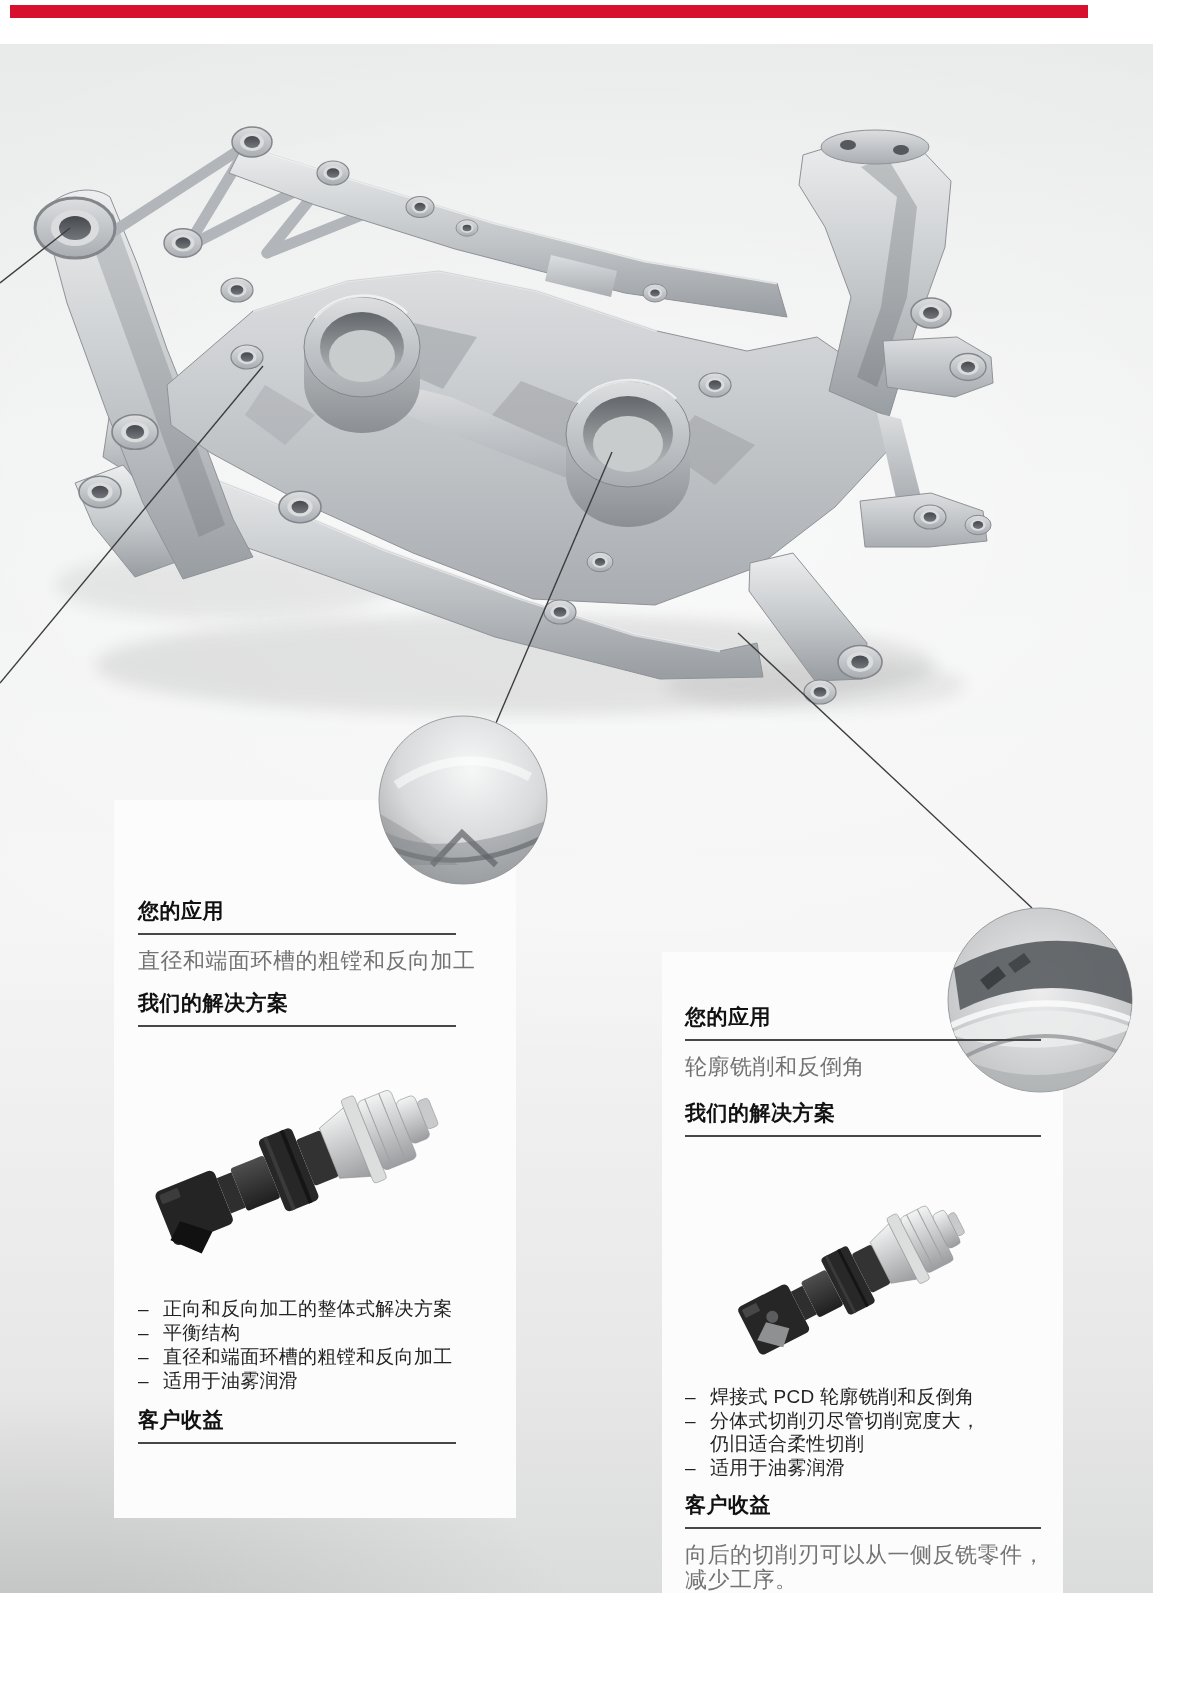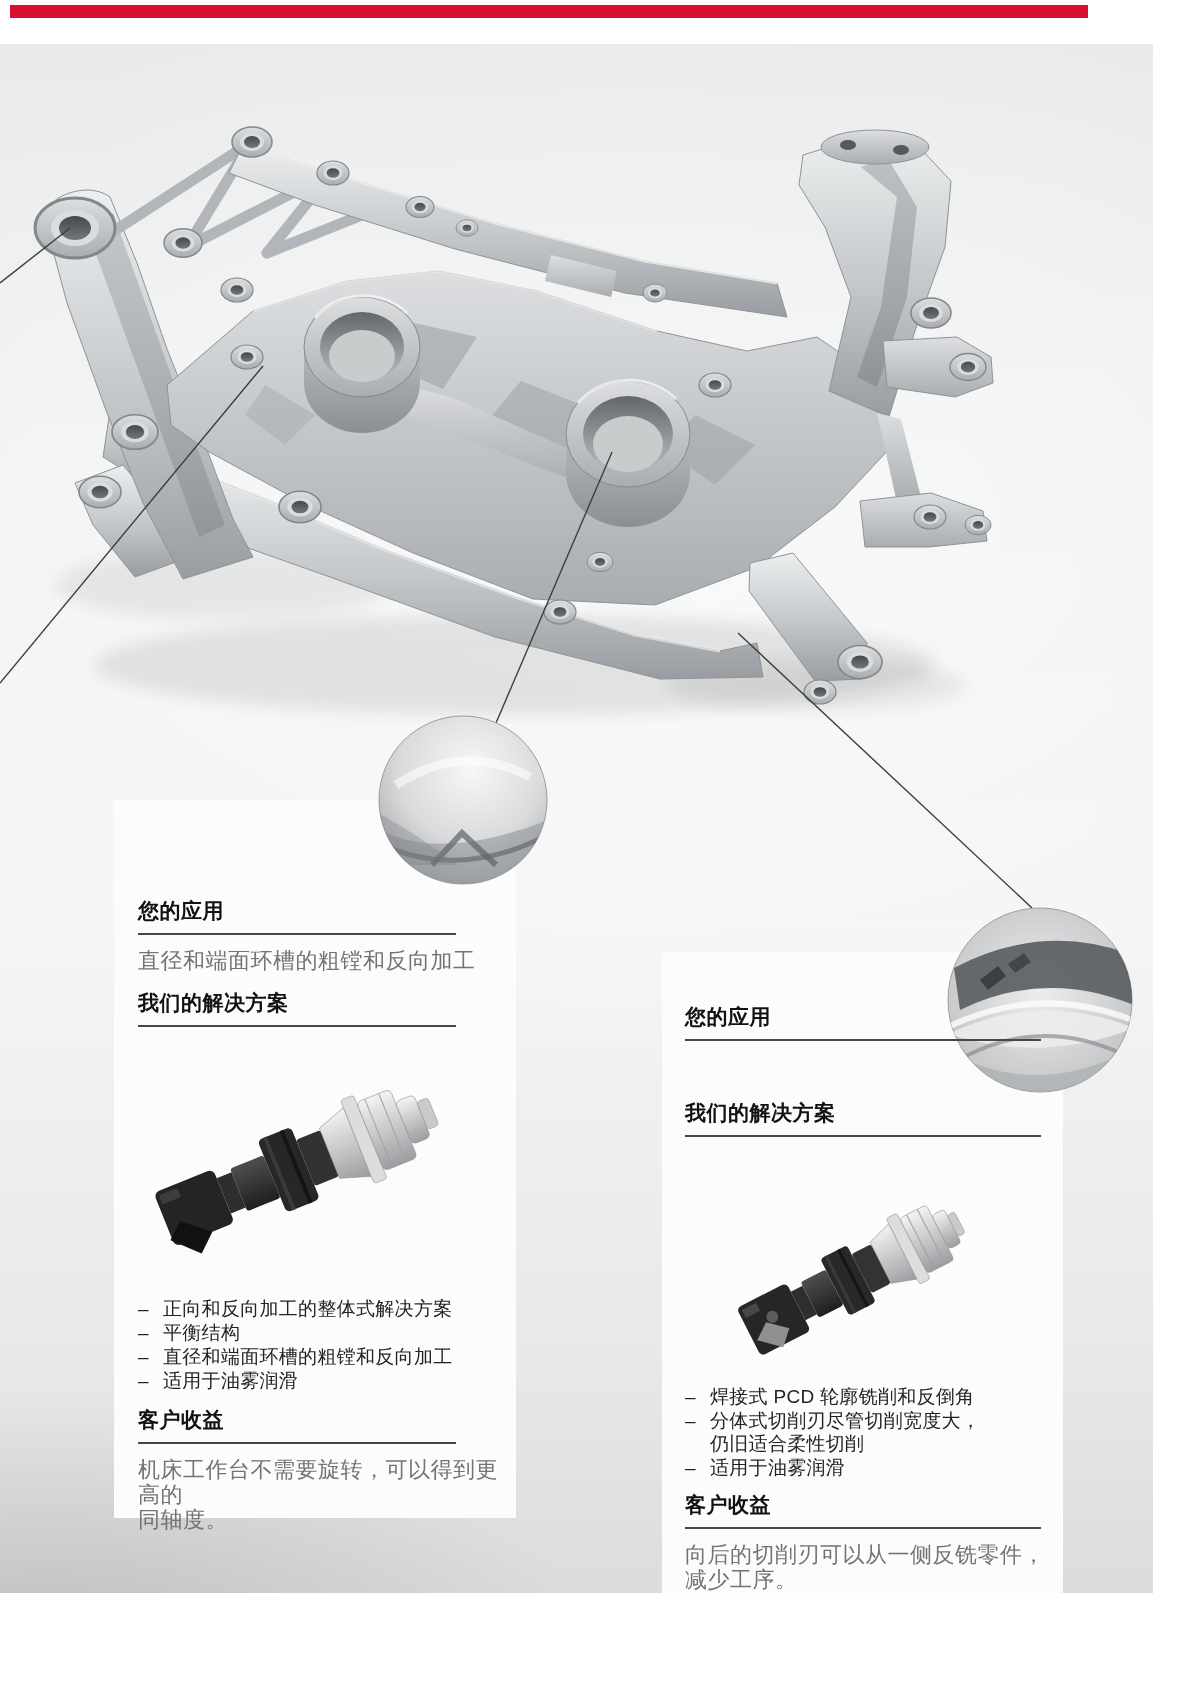--- a/index.html
+++ b/index.html
@@ -293,27 +293,26 @@
       </li>
       <li>
         <span class="dash">–</span>
         <span class="btext">适用于油雾润滑</span>
       </li>
     </ul>
 
   <section class="sec sec-l" style="left:138px;top:1407px">
     <h3>客户收益</h3>
     <div class="rule"></div>
-    <p>机床工作台不需要旋转，可以得到更高的
-同轴度。</p>
   </section>
 
   <section class="sec sec-r" style="left:685px;top:1004px">
     <h3>您的应用</h3>
     <div class="rule"></div>
+    <p>轮廓铣削和反倒角</p>
   </section>
 
   <section class="sec sec-r" style="left:685px;top:1100px">
     <h3>我们的解决方案</h3>
     <div class="rule"></div>
   </section>
 
   <svg class="tool tool-right" viewBox="0 0 245 168" role="img" aria-label="Walter PCD form milling cutter">
     <defs>
       <linearGradient id="t2m" x1="0" y1="0" x2="0" y2="1">

